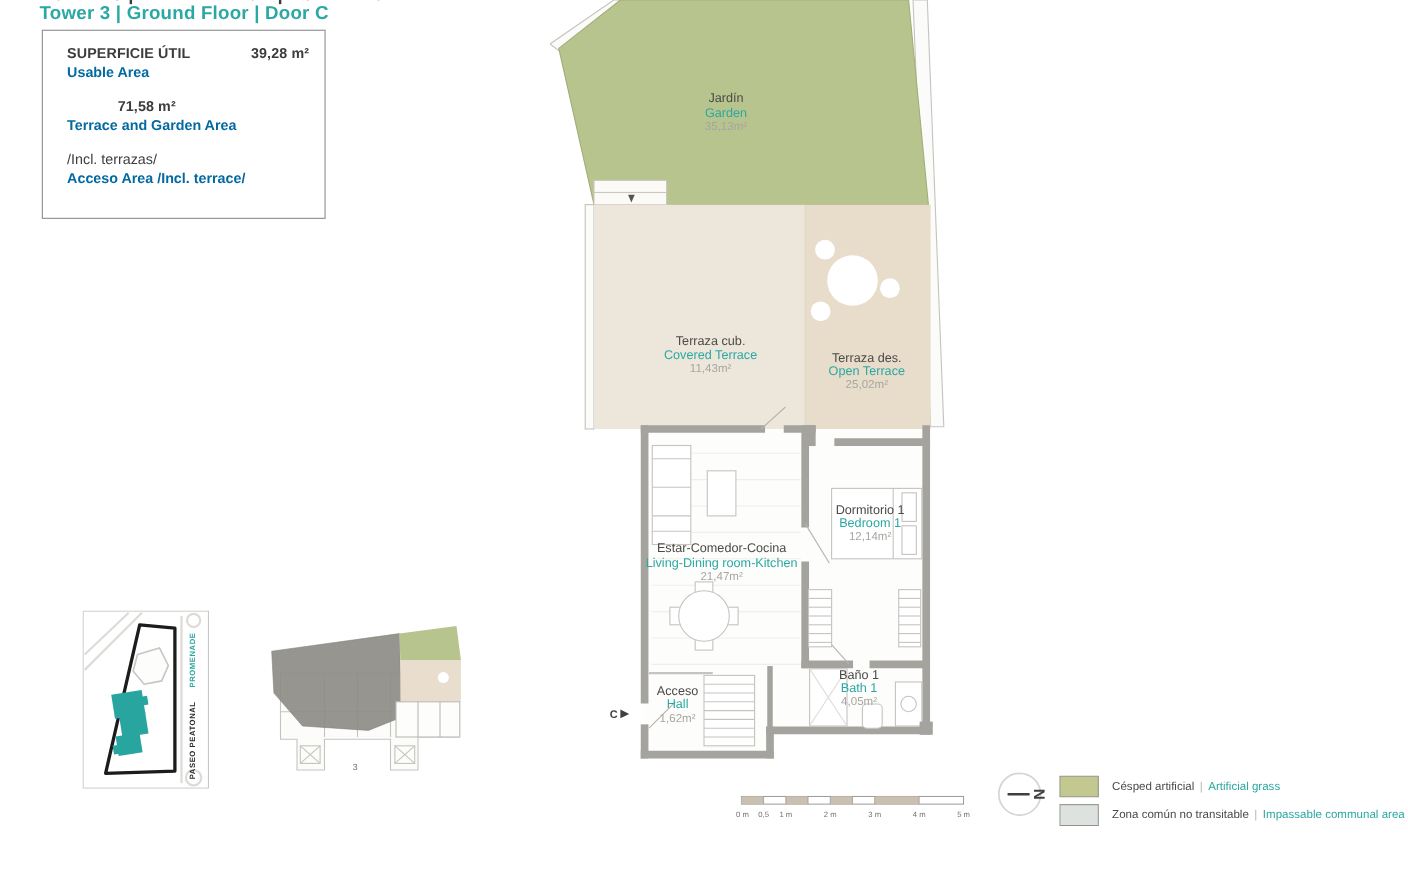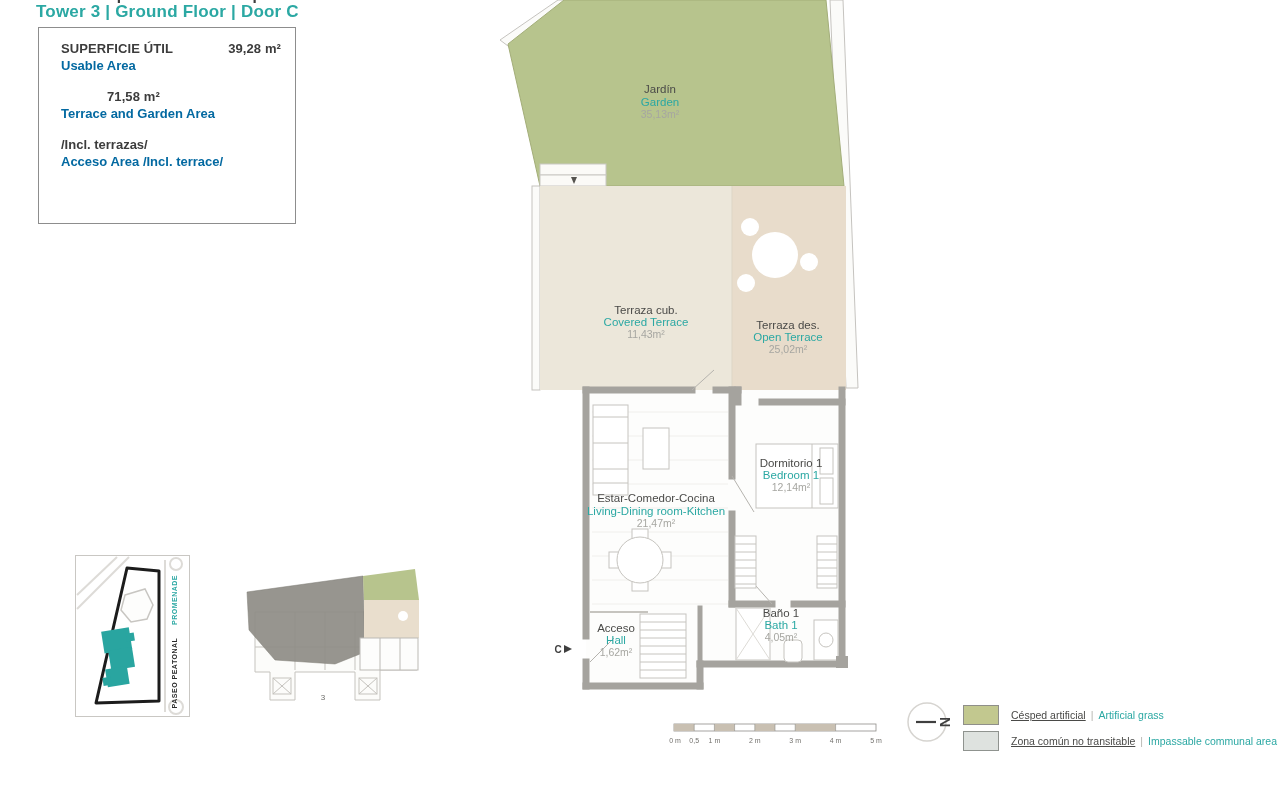--- a/index.html
+++ b/index.html
@@ -4,43 +4,43 @@
 <style>
   * { margin:0; padding:0; box-sizing:border-box; }
   body { width:1280px; height:800px; background:#fff; font-family:"Liberation Sans", sans-serif; }
   .page { position:relative; width:1280px; height:800px; background:#ffffff; overflow:hidden;padding-left:46px; }
 
   
   .title-es { position:absolute; left:36px; top:-15px; font-size:17px; font-weight:700; color:#3c3c3c; letter-spacing:.3px; white-space:nowrap; }
   .title-en { position:absolute; left:36px; top:2px;  font-size:17px; font-weight:700; color:#2ba8a3; letter-spacing:.2px; white-space:nowrap; }
 
   
-  .info-box { position:absolute; left:38px; top:27px; width:258px; height:197px; border:1px solid #8d8d8d; padding:13px 14px 0 22px; background:#fff; }
+  .info-box { position:absolute; left:38px; top:27px; width:258px; height:172px; border:1px solid #8d8d8d; padding:13px 14px 0 22px; background:#fff; }
   .ib-row { margin-bottom:16px; }
   .ib-line { display:flex; justify-content:space-between; align-items:baseline; font-size:13px; font-weight:700; color:#3c3c3c; letter-spacing:.1px; }
   .ib-value { font-weight:700; color:#3c3c3c; white-space:nowrap; padding-left:6px;margin-left:40px; }
-  .ib-note { font-size:13px; font-weight:700; color:#3c3c3c; margin-top:2px; }
+  .ib-note { font-size:13px; font-weight:400; color:#3c3c3c; margin-top:2px; }
   .ib-en { font-size:13px; font-weight:700; color:#0369a1; margin-top:2px; }
 
   
   svg text { font-family:"Liberation Sans", sans-serif; }
   .plan    { position:absolute; left:500px; top:0; }
   .t-es { fill:#4a4a48; font-size:11.5px; text-anchor:middle; }
   .t-en { fill:#2ba8a3; font-size:11.5px; text-anchor:middle; }
   .t-ar { fill:#a6a6a1; font-size:10.5px; text-anchor:middle; }
   .sitemap { position:absolute; left:75px;  top:555px; }
   .keyplan { position:absolute; left:235px; top:552px; }
   .scalebar{ position:absolute; left:668px; top:716px; }
   .compass { position:absolute; left:903px; top:700px; }
 
   
   .legend { position:absolute; left:963px; top:704px; }
   .lg-row { display:flex; align-items:center; margin-bottom:5px; height:21px; }
   .lg-swatch { margin-right:12px; display:block; }
-  .lg-es { font-size:10.5px; color:#4a4a48; white-space:nowrap;text-decoration:underline; }
+  .lg-es { font-size:10.5px; color:#4a4a48; white-space:nowrap; }
   .lg-sep { font-size:10.5px; color:#b5b5b0; margin:0 5px; }
   .lg-en { font-size:10.5px; color:#2ba8a3; white-space:nowrap; }
 </style>
 </head>
 <body>
 
 <div class="page">
 
   <div class="title-es">TORRE 3 | PLANTA BAJA | PUERTA C</div>
   <div class="title-en">Tower 3 | Ground Floor | Door C</div>

